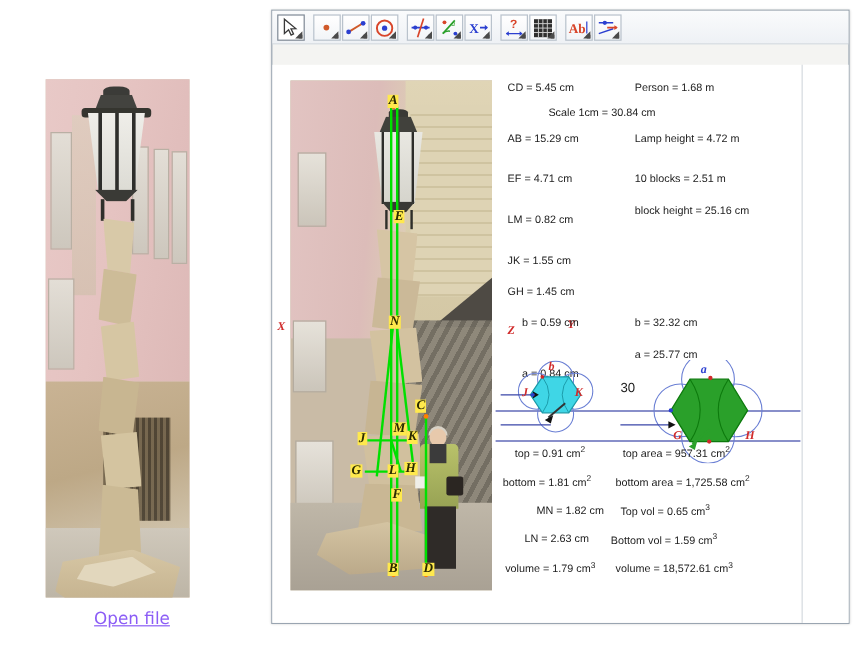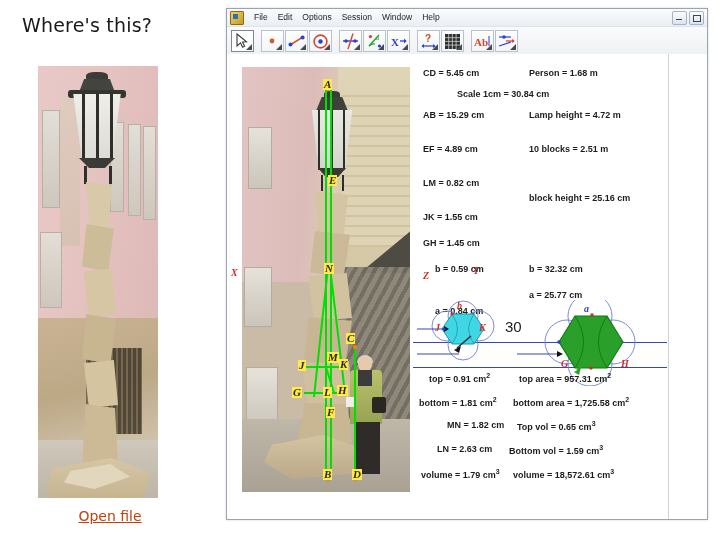--- a/index.html
+++ b/index.html
@@ -63,21 +63,21 @@
   
   .col-seg{position:absolute;background:#cbb894;}
   .ph-basin{position:absolute;left:8px;top:392px;width:104px;height:56px;
     background:linear-gradient(180deg,#d6c6a4,#c0ad89);
     clip-path:polygon(6% 18%,62% 0,100% 26%,92% 86%,30% 100%,0 62%);}
   .ph-basin-in{position:absolute;left:26px;top:398px;width:66px;height:32px;
     background:#e2d7bd;clip-path:polygon(10% 22%,70% 0,100% 40%,46% 78%,0 58%);}
 
   #open-file-link{
     position:absolute;left:110px;top:508px;transform:translateX(-50%);
-    font-size:14px;color:#c2410c;
+    font-size:14px;color:#8b5cf6;
     font-family:"DejaVu Sans", sans-serif;white-space:nowrap;cursor:pointer;
   }
 
   
   #app-window{
     position:absolute;left:226px;top:8px;width:482px;height:512px;
     background:#f4f4f2;
     border:1px solid #9aa5b1;
     box-sizing:border-box;
     box-shadow:0 0 2px rgba(0,0,0,.18);
@@ -199,45 +199,44 @@
   .x-label{
     position:absolute;font-family:"Liberation Serif", serif;font-size:10px;
     font-style:italic;font-weight:bold;color:#d02b2b;
   }
 
   
   #measure-panel{
     position:absolute;left:190px;top:8px;width:250px;height:430px;
     font-size:9px;color:#1c1c1c;
   }
-  .m-row{position:absolute;white-space:nowrap;font-weight:bold;}
+  .m-row{position:absolute;white-space:nowrap;}
   .m-col-a{left:6px;}
   .m-col-b{left:112px;}
   sup{font-size:7px;vertical-align:super;}
 
   
   #hex-diagram{position:absolute;left:0px;top:238px;width:250px;height:86px;}
-  #hex-num{position:absolute;left:88px;top:18px;font-size:15px;color:#1c1c1c;}
+  #hex-num{position:absolute;left:100px;top:18px;font-size:11px;color:#1c1c1c;}
   .hx-lbl{position:absolute;font-family:"Liberation Serif",serif;font-size:10px;
     font-style:italic;font-weight:bold;}
   .hx-red{color:#d02b2b;}
   .hx-blue{color:#2b3fd0;}
 
   
   .connector{position:absolute;height:1px;background:#3a46a8;}
 
   
   #right-pane{position:absolute;left:442px;top:0;right:0;bottom:0;background:#fff;}
 </style>
 </head>
 <body>
 
 <div id="left-column">
 
-  <div id="slide-title">Where's this?</div>
 
   <div id="lamp-photo">
     <div class="ph-wall"></div>
     <div class="ph-wall2"></div>
     <div class="ph-quoin"></div>
     <div class="ph-win ph-w1"></div>
     <div class="ph-win ph-w2"></div>
     <div class="ph-win ph-w3"></div>
     <div class="ph-win ph-w4"></div>
     <div class="ph-win ph-w5"></div>
@@ -263,33 +262,20 @@
     <div class="col-seg" style="left:44px;top:338px;width:36px;height:66px;background:#cbba95;clip-path:polygon(10% 0,92% 6%,100% 100%,0 100%);"></div>
     <div class="ph-basin"></div>
     <div class="ph-basin-in"></div>
   </div>
 
   <a id="open-file-link" href="#">Open file</a>
 </div>
 
 <div id="app-window">
 
-  <div id="menubar">
-    <div id="app-icon"></div>
-    <div class="menu-item">File</div>
-    <div class="menu-item">Edit</div>
-    <div class="menu-item">Options</div>
-    <div class="menu-item">Session</div>
-    <div class="menu-item">Window</div>
-    <div class="menu-item">Help</div>
-    <div class="win-btns">
-      <div class="win-btn minimize"></div>
-      <div class="win-btn restore"></div>
-    </div>
-  </div>
 
   <div id="toolbar">
     <div class="tool-btn active">
       <svg width="20" height="19" viewBox="0 0 20 19">
         <path d="M4 2 L4 14 L7.5 10.8 L9.6 15.2 L11.6 14.2 L9.5 10 L13.5 9.8 Z" fill="#ffffff" stroke="#3a3a3a" stroke-width="1.1"></path>
       </svg>
     </div>
     <div class="tool-gap"></div>
 
     <div class="tool-btn">
@@ -462,25 +448,25 @@
 
     <div id="measure-panel">
 
       <div class="m-row m-col-a" style="top:6px;">CD = 5.45 cm</div>
       <div class="m-row m-col-b" style="top:6px;">Person = 1.68 m</div>
       <div class="m-row" style="left:40px;top:27px;">Scale 1cm = 30.84 cm</div>
 
       <div class="m-row m-col-a" style="top:48px;">AB = 15.29 cm</div>
       <div class="m-row m-col-b" style="top:48px;">Lamp height = 4.72 m</div>
 
-      <div class="m-row m-col-a" style="top:82px;">EF = 4.89 cm</div>
+      <div class="m-row m-col-a" style="top:82px;">EF = 4.71 cm</div>
       <div class="m-row m-col-b" style="top:82px;">10 blocks =  2.51 m</div>
 
       <div class="m-row m-col-a" style="top:116px;">LM = 0.82 cm</div>
-      <div class="m-row m-col-b" style="top:131px;">block height = 25.16 cm</div>
+      <div class="m-row m-col-b" style="top:108px;">block height = 25.16 cm</div>
 
       <div class="m-row m-col-a" style="top:150px;">JK = 1.55 cm</div>
       <div class="m-row m-col-a" style="top:176px;">GH = 1.45 cm</div>
 
       <div class="m-row" style="left:18px;top:202px;">b = 0.59 cm</div>
       <div class="m-row m-col-b" style="top:202px;">b = 32.32 cm</div>
       <div class="m-row" style="left:18px;top:244px;">a = 0.84 cm</div>
       <div class="m-row m-col-b" style="top:228px;">a = 25.77 cm</div>
 
       <div id="hex-diagram">

